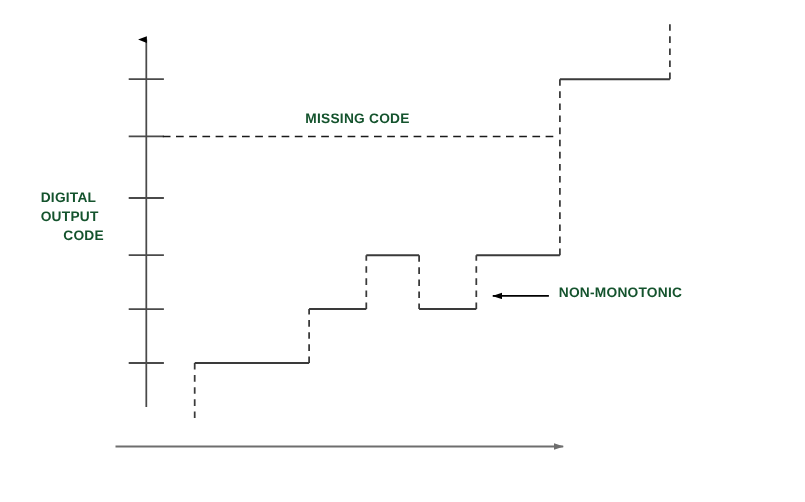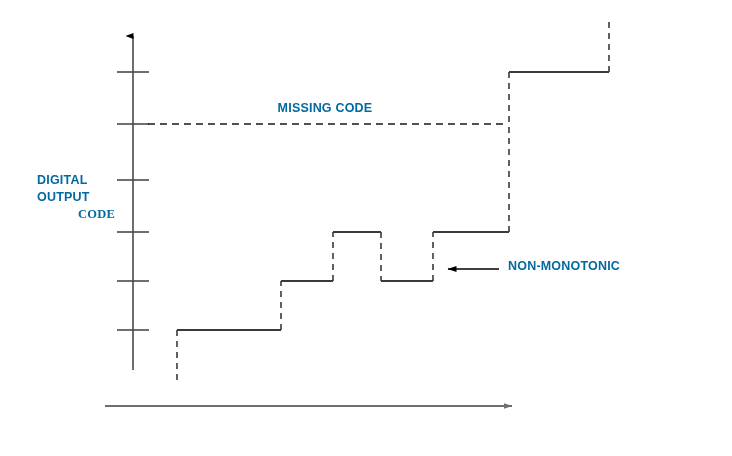--- a/index.html
+++ b/index.html
@@ -24,35 +24,34 @@
     top: 0;
     width: 732px;
     height: 456px;
   }
   .fig-label {
     position: absolute;
     font-family: "Liberation Sans", sans-serif;
     font-weight: bold;
     font-size: 12.5px;
     letter-spacing: 0.2px;
-    color: #0369a1;
+    color: #14532d;
     white-space: pre;
     line-height: 17px;
   }
   #y-axis-title {
     left: 22px;
     top: 172px;
     text-align: left;
     width: 78px;
     margin-left: 15px;
   }
   #y-axis-title .line-code {
     display: block;
-    text-align: right;
-    font-family: Liberation Serif, serif;
+    text-align: center;
   }
   #x-axis-title {
     left: 0px;
     top: 420px;
     width: 732px;
     text-align: center;
   }
   #missing-code-label {
     left: 0px;
     top: 100px;

